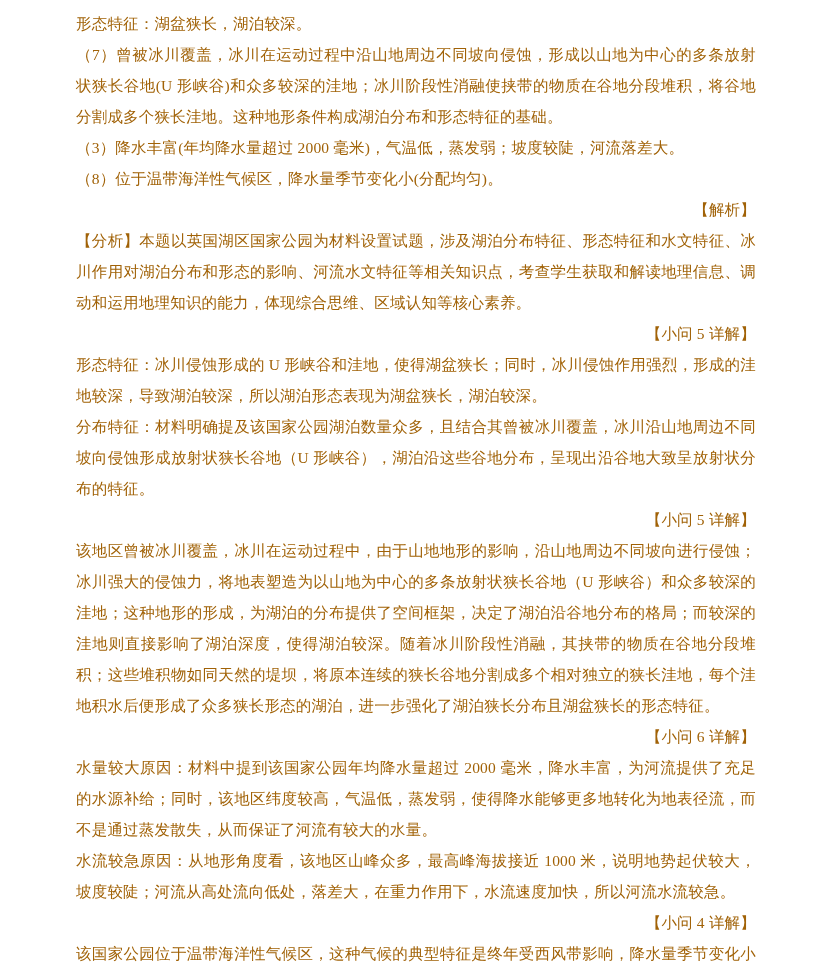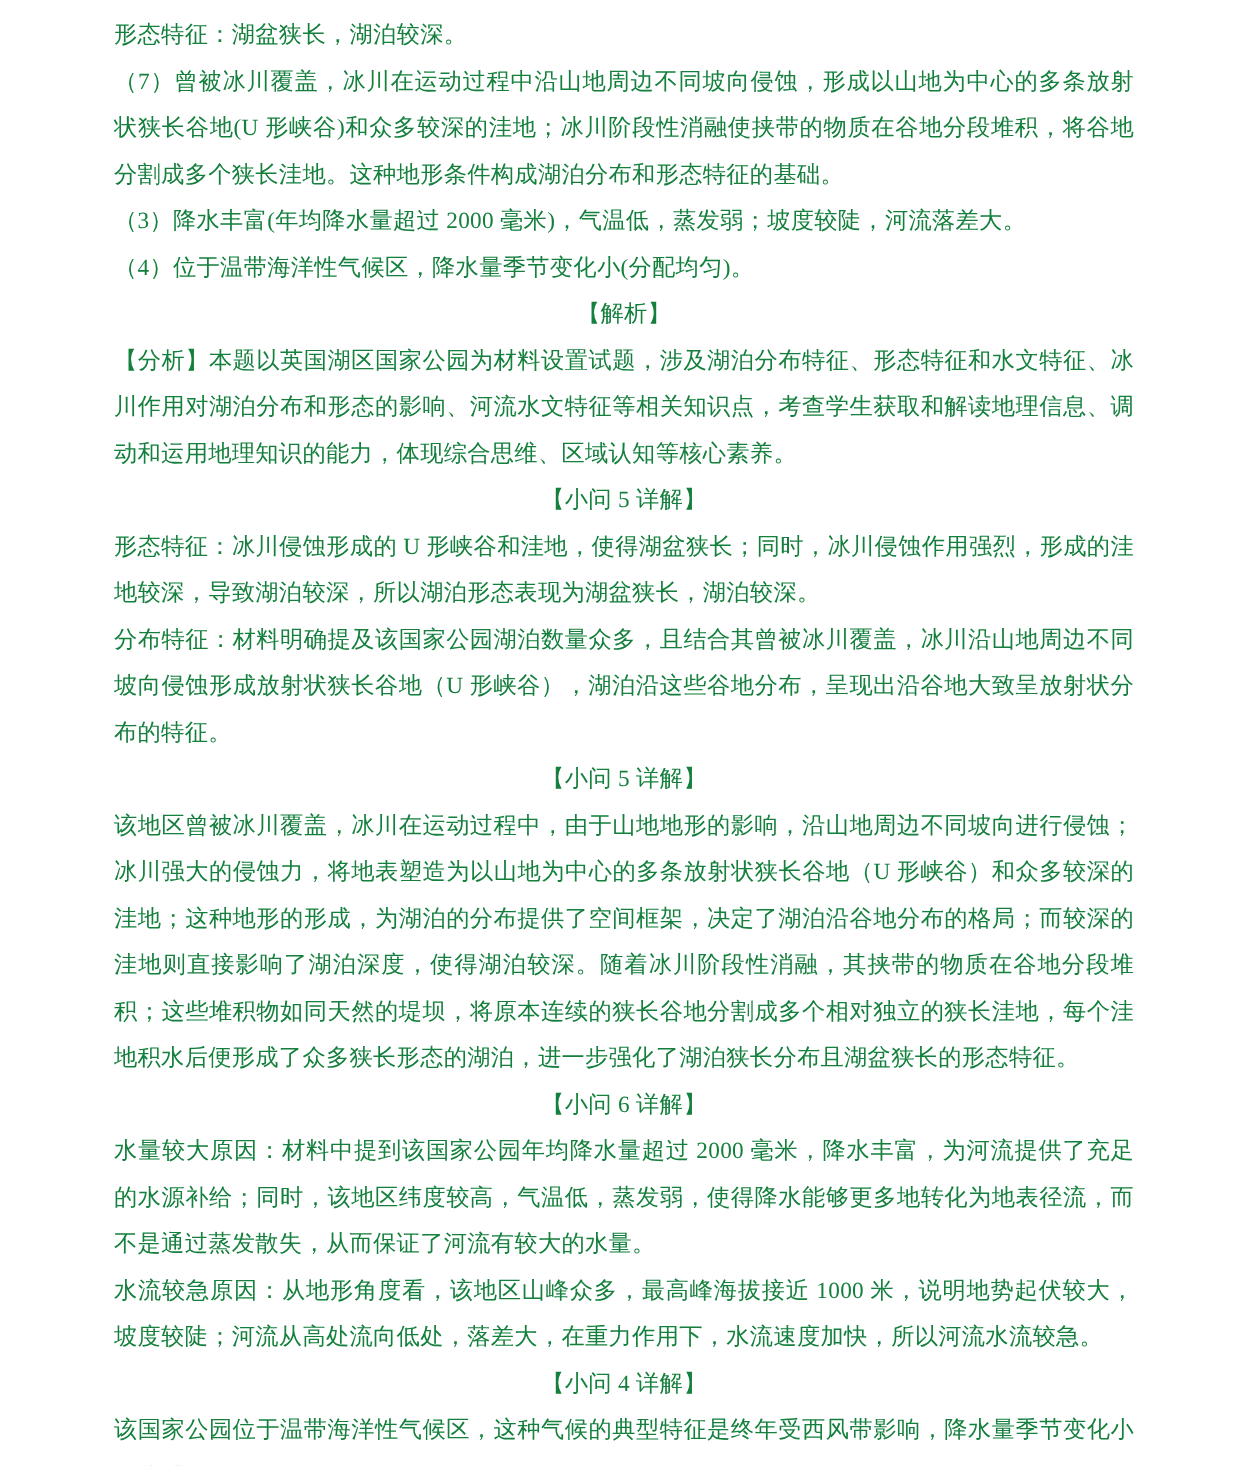--- a/index.html
+++ b/index.html
@@ -7,50 +7,50 @@
     padding: 0;
     background: #ffffff;
   }
   .page {
     position: relative;
     width: 828px;
     height: 977px;
     background: #ffffff;
     overflow: hidden;
     font-family: "Liberation Serif", "DejaVu Serif", serif;
-    color: #15803d;
+    color: #a16207;
   }
   .content {
     padding: 8px 72px 0 76px;
     width: 680px;
     box-sizing: content-box;
   }
   .content p {
     margin: 0;
     font-size: 15.5px;
     line-height: 31px;
     text-align: justify;
     letter-spacing: 0.2px;
     word-break: break-all;
     white-space: pre-wrap;
   }
   .content p.header-line {
-    text-align: center;
+    text-align: right;
   }
 </style>
 </head>
 <body>
 
 <div class="page">
   <div class="content">
 
     <p>形态特征：湖盆狭长，湖泊较深。</p>
     <p>（7）曾被冰川覆盖，冰川在运动过程中沿山地周边不同坡向侵蚀，形成以山地为中心的多条放射状狭长谷地(U 形峡谷)和众多较深的洼地；冰川阶段性消融使挟带的物质在谷地分段堆积，将谷地分割成多个狭长洼地。这种地形条件构成湖泊分布和形态特征的基础。</p>
     <p>（3）降水丰富(年均降水量超过 2000 毫米)，气温低，蒸发弱；坡度较陡，河流落差大。</p>
-    <p>（4）位于温带海洋性气候区，降水量季节变化小(分配均匀)。</p>
+    <p>（8）位于温带海洋性气候区，降水量季节变化小(分配均匀)。</p>
 
     <p class="header-line">【解析】</p>
     <p>【分析】本题以英国湖区国家公园为材料设置试题，涉及湖泊分布特征、形态特征和水文特征、冰川作用对湖泊分布和形态的影响、河流水文特征等相关知识点，考查学生获取和解读地理信息、调动和运用地理知识的能力，体现综合思维、区域认知等核心素养。</p>
 
     <p class="header-line">【小问 5 详解】</p>
     <p>形态特征：冰川侵蚀形成的 U 形峡谷和洼地，使得湖盆狭长；同时，冰川侵蚀作用强烈，形成的洼地较深，导致湖泊较深，所以湖泊形态表现为湖盆狭长，湖泊较深。</p>
     <p>分布特征：材料明确提及该国家公园湖泊数量众多，且结合其曾被冰川覆盖，冰川沿山地周边不同坡向侵蚀形成放射状狭长谷地（U 形峡谷），湖泊沿这些谷地分布，呈现出沿谷地大致呈放射状分布的特征。</p>
 
     <p class="header-line">【小问 5 详解】</p>
     <p>该地区曾被冰川覆盖，冰川在运动过程中，由于山地地形的影响，沿山地周边不同坡向进行侵蚀；冰川强大的侵蚀力，将地表塑造为以山地为中心的多条放射状狭长谷地（U 形峡谷）和众多较深的洼地；这种地形的形成，为湖泊的分布提供了空间框架，决定了湖泊沿谷地分布的格局；而较深的洼地则直接影响了湖泊深度，使得湖泊较深。随着冰川阶段性消融，其挟带的物质在谷地分段堆积；这些堆积物如同天然的堤坝，将原本连续的狭长谷地分割成多个相对独立的狭长洼地，每个洼地积水后便形成了众多狭长形态的湖泊，进一步强化了湖泊狭长分布且湖盆狭长的形态特征。</p>

